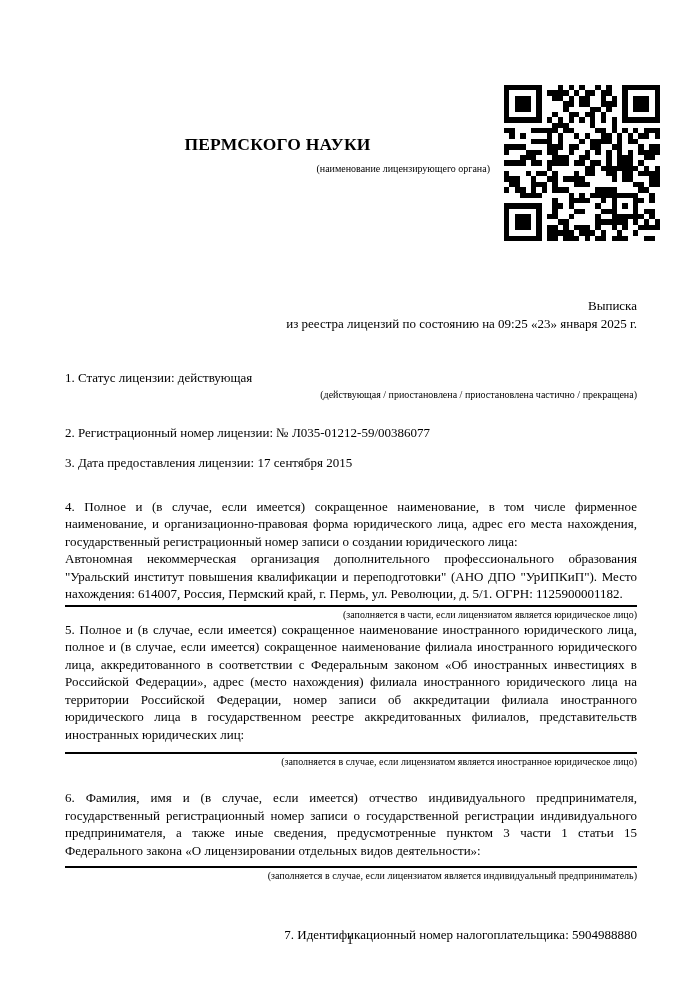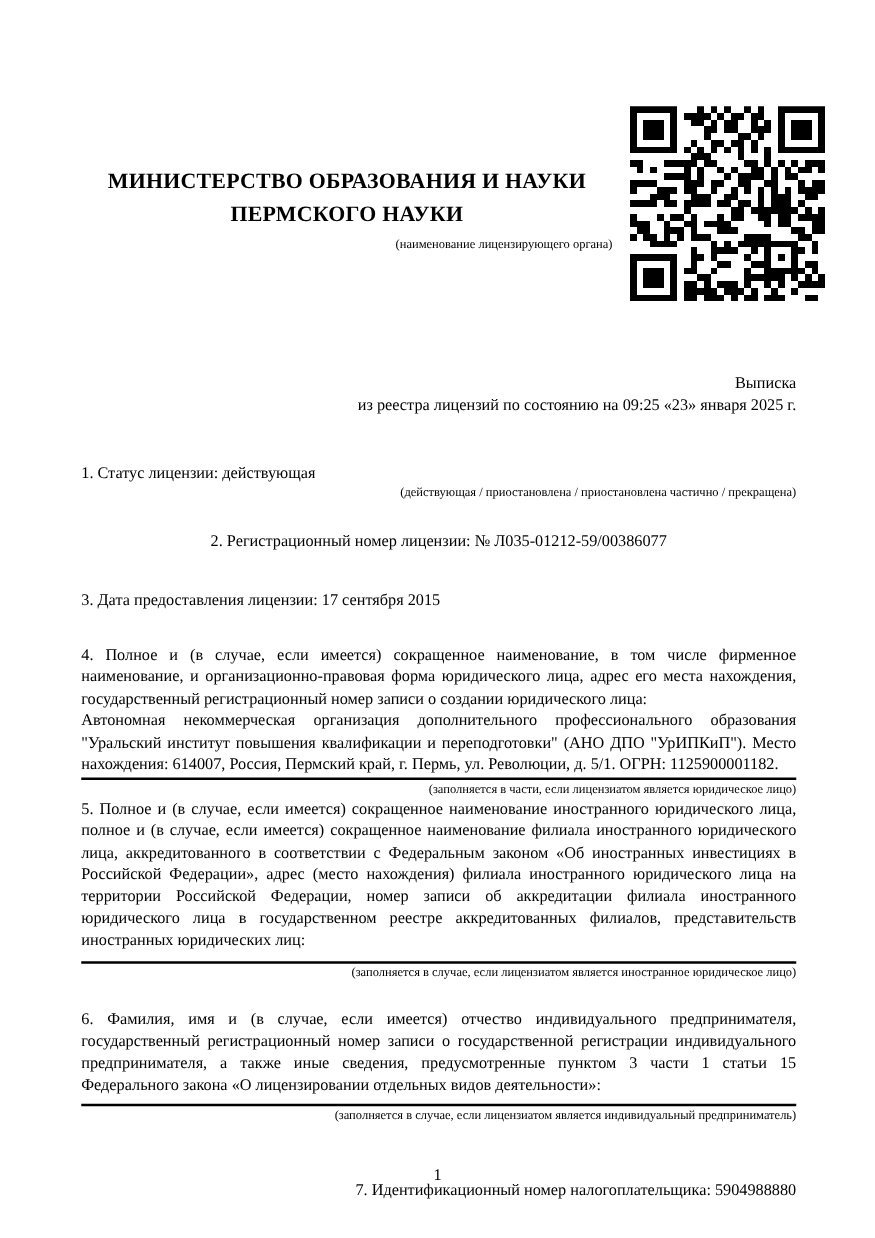--- a/index.html
+++ b/index.html
@@ -52,22 +52,22 @@
   }
   .doc-title { text-align: right; }
   .small-caption {
     font-size: 10px;
     line-height: 13px;
     text-align: right;
     margin-top: 1px;
   }
   .para { text-align: justify; }
   .item-1 { margin-top: 37px; }
-  .item-2 { margin-top: 23px; text-align: center; }
-  .item-3 { margin-top: 30px; }
+  .item-2 { margin-top: 23px; }
+  .item-3 { margin-top: 13px; }
   .item-4 { margin-top: 26px; }
   .rule {
     height: 0;
     border-top: 2px solid #000000;
     margin-top: 2px;
   }
   .rule-5 { margin-top: 9px; }
   .rule-6 { margin-top: 7px; }
   .item-5 { }
   .item-6 { margin-top: 21px; }
@@ -80,21 +80,20 @@
     text-align: center;
     font-size: 13px;
   }
 </style>
 </head>
 <body>
 
 <div class="page">
 
   <div class="ministry">
-    <div class="ministry-line">МИНИСТЕРСТВО ОБРАЗОВАНИЯ И НАУКИ</div>
     <div class="ministry-line">ПЕРМСКОГО НАУКИ</div>
     <div class="small-caption">(наименование лицензирующего органа)</div>
   </div>
 
   <div class="qr">
       <svg viewBox="0 0 29 29">
         <rect width="29" height="29" fill="#ffffff"></rect>
         <rect x="0" y="0" width="1" height="1" fill="#000000"></rect>
         <rect x="1" y="0" width="1" height="1" fill="#000000"></rect>
         <rect x="2" y="0" width="1" height="1" fill="#000000"></rect>

